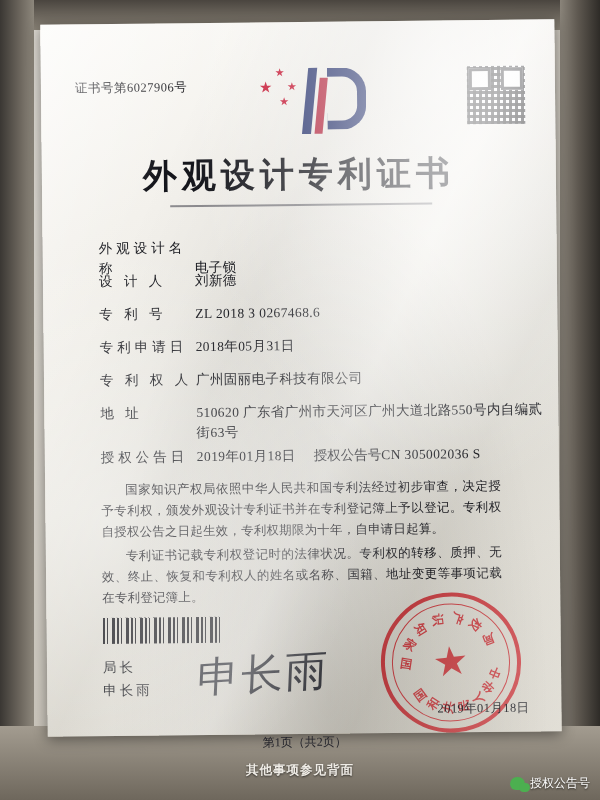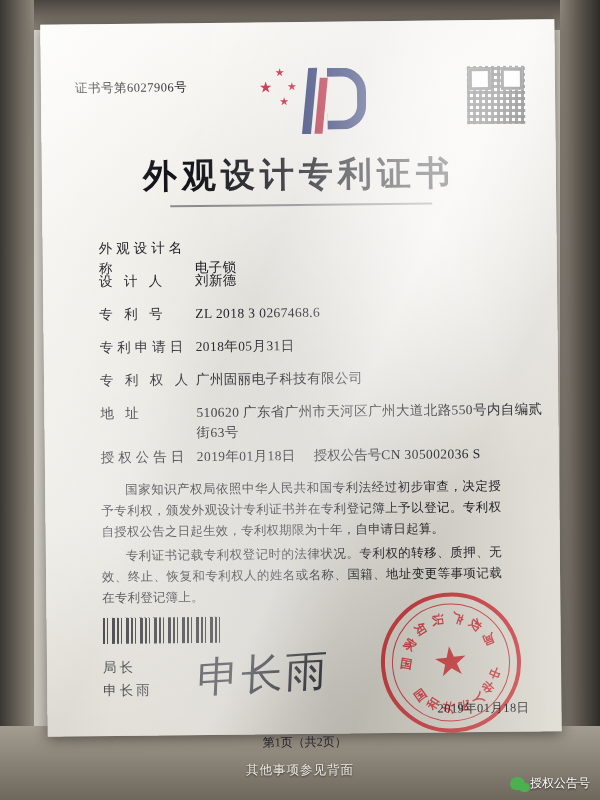--- a/index.html
+++ b/index.html
@@ -103,21 +103,21 @@
   .seal .star{position:absolute;left:50%;top:50%;transform:translate(-50%,-52%);font-size:40px;color:#cf2128;}
   .seal .arc{position:absolute;left:0;top:0;width:100%;height:100%;}
   .seal .arc span{position:absolute;left:50%;top:50%;font-size:12px;color:#cf2128;font-weight:bold;
     transform-origin:0 0;}
   .seal-date{position:absolute;right:32px;top:680px;font-size:12.5px;color:#15161c;letter-spacing:.4px;}
 
   .page-no{position:absolute;left:0;top:712px;width:100%;text-align:center;font-size:12px;color:#23232a;}
 
   
   .footer-note{position:absolute;left:0;top:762px;width:600px;text-align:center;
-    font-size:12.5px;color:#efece6;letter-spacing:1px;text-shadow:0 1px 2px rgba(0,0,0,.6);}
+    font-size:12.5px;color:#efece6;letter-spacing:1px;text-shadow:0 1px 2px rgba(0,0,0,.6);font-weight:bold;}
   .wechat{position:absolute;right:10px;bottom:8px;display:flex;align-items:center;gap:5px;
     color:#ffffff;font-size:12px;font-family:"Liberation Sans",sans-serif;text-shadow:0 1px 2px rgba(0,0,0,.7);}
   .wechat .wicon{width:15px;height:13px;background:#4caf50;border-radius:7px 7px 6px 6px;position:relative;display:inline-block;}
   .wechat .wicon::after{content:"";position:absolute;right:-5px;bottom:-2px;width:11px;height:9px;background:#4caf50;border-radius:5px;}
 </style>
 </head>
 <body>
 
 <div class="photo">
   <div class="bg-dark-top"></div>

